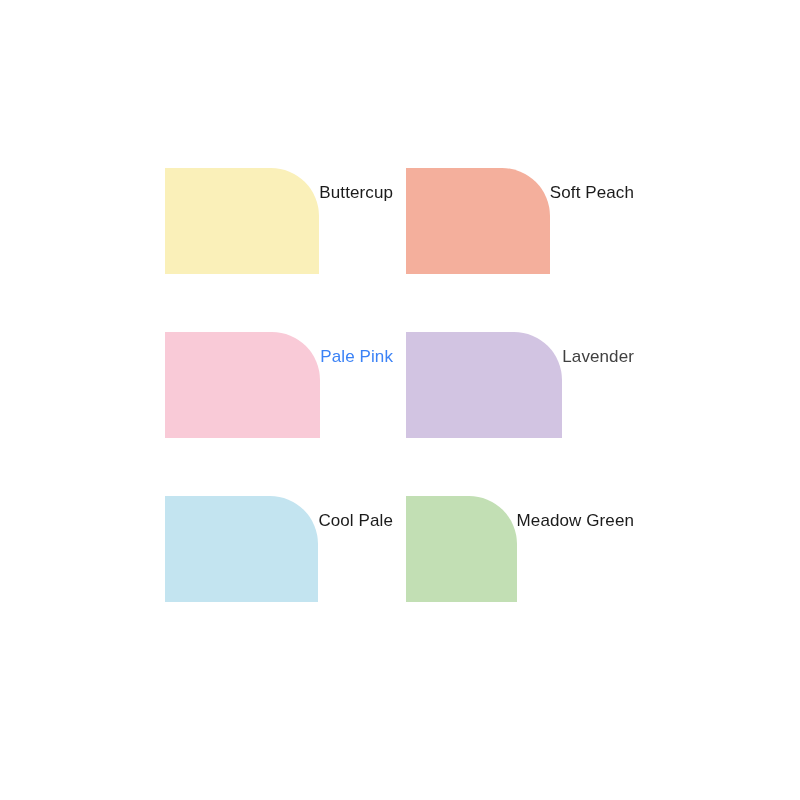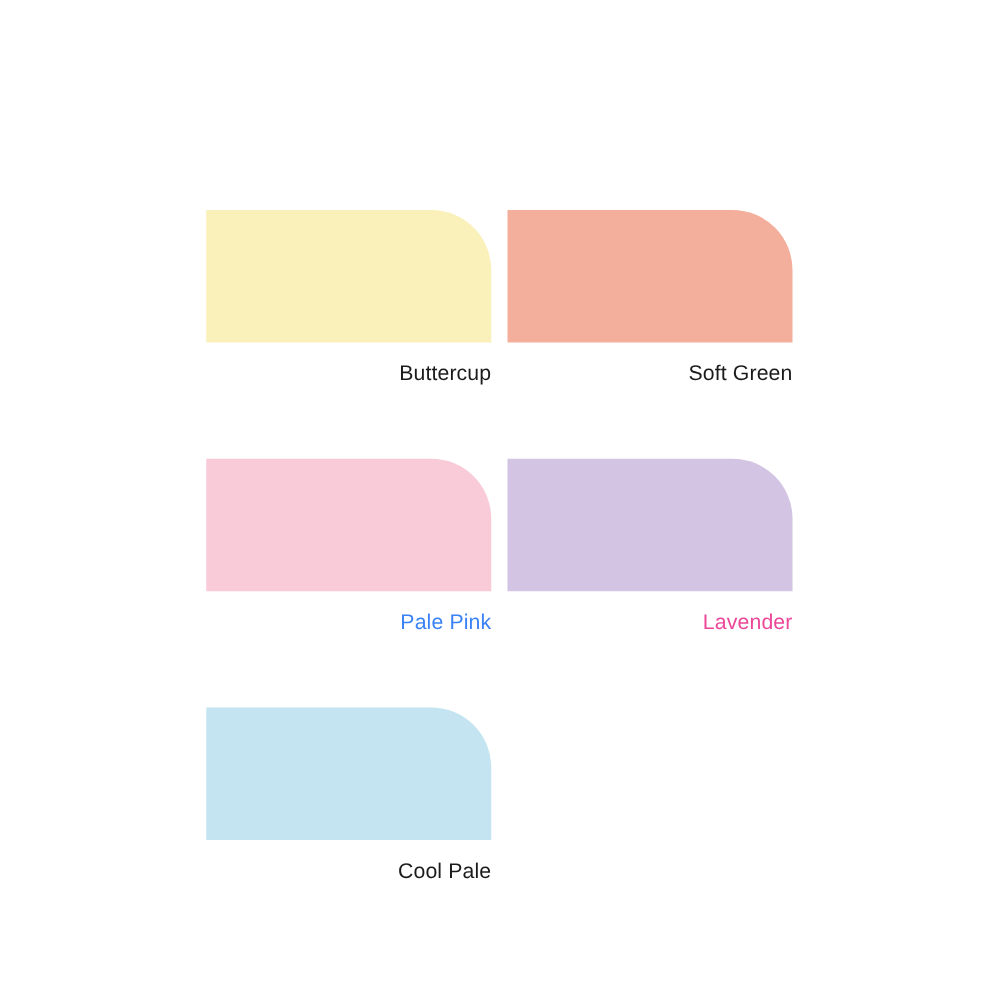--- a/index.html
+++ b/index.html
@@ -30,22 +30,21 @@
     width: 469px;
     display: grid;
     grid-template-columns: 228px 228px;
     grid-column-gap: 13px;
     grid-row-gap: 58px;
   }
 
   .swatch-cell {
     width: 228px;
     display: flex;
-    flex-direction: column;
-    align-items: flex-end;
+    align-items: flex-start;
   }
 
   .swatch-chip {
     width: 228px;
     height: 106px;
     border-radius: 0 48px 0 0; 
     display: block;
   }
 
   .swatch-label {
@@ -66,33 +65,37 @@
 
   <div class="swatch-grid">
 
     <div class="swatch-cell">
       <div class="swatch-chip" style="background-color: rgb(250, 240, 185);"></div>
       <div class="swatch-label" style="color: rgb(27, 27, 27);">Buttercup</div>
     </div>
 
     <div class="swatch-cell">
       <div class="swatch-chip" style="background-color: rgb(244, 175, 156);"></div>
-      <div class="swatch-label" style="color: rgb(27, 27, 27);">Soft Green</div>
+      <div class="swatch-label" style="color: rgb(27, 27, 27);">Soft Peach</div>
     </div>
 
     <div class="swatch-cell">
       <div class="swatch-chip" style="background-color: rgb(249, 202, 215);"></div>
       <div class="swatch-label" style="color: #3b82f6;">Pale Pink</div>
     </div>
 
     <div class="swatch-cell">
       <div class="swatch-chip" style="background-color: rgb(210, 196, 226);"></div>
-      <div class="swatch-label" style="color: #ec4899;">Lavender</div>
+      <div class="swatch-label" style="color: #404040;">Lavender</div>
     </div>
 
     <div class="swatch-cell">
       <div class="swatch-chip" style="background-color: rgb(195, 228, 240);"></div>
       <div class="swatch-label" style="color: rgb(27, 27, 27);">Cool Pale</div>
     </div>
 
+    <div class="swatch-cell">
+      <div class="swatch-chip" style="background-color: rgb(194, 223, 180);"></div>
+      <div class="swatch-label" style="color: rgb(27, 27, 27);">Meadow Green</div>
+    </div>
 
   </div>
 </div>
 
 </body></html>

